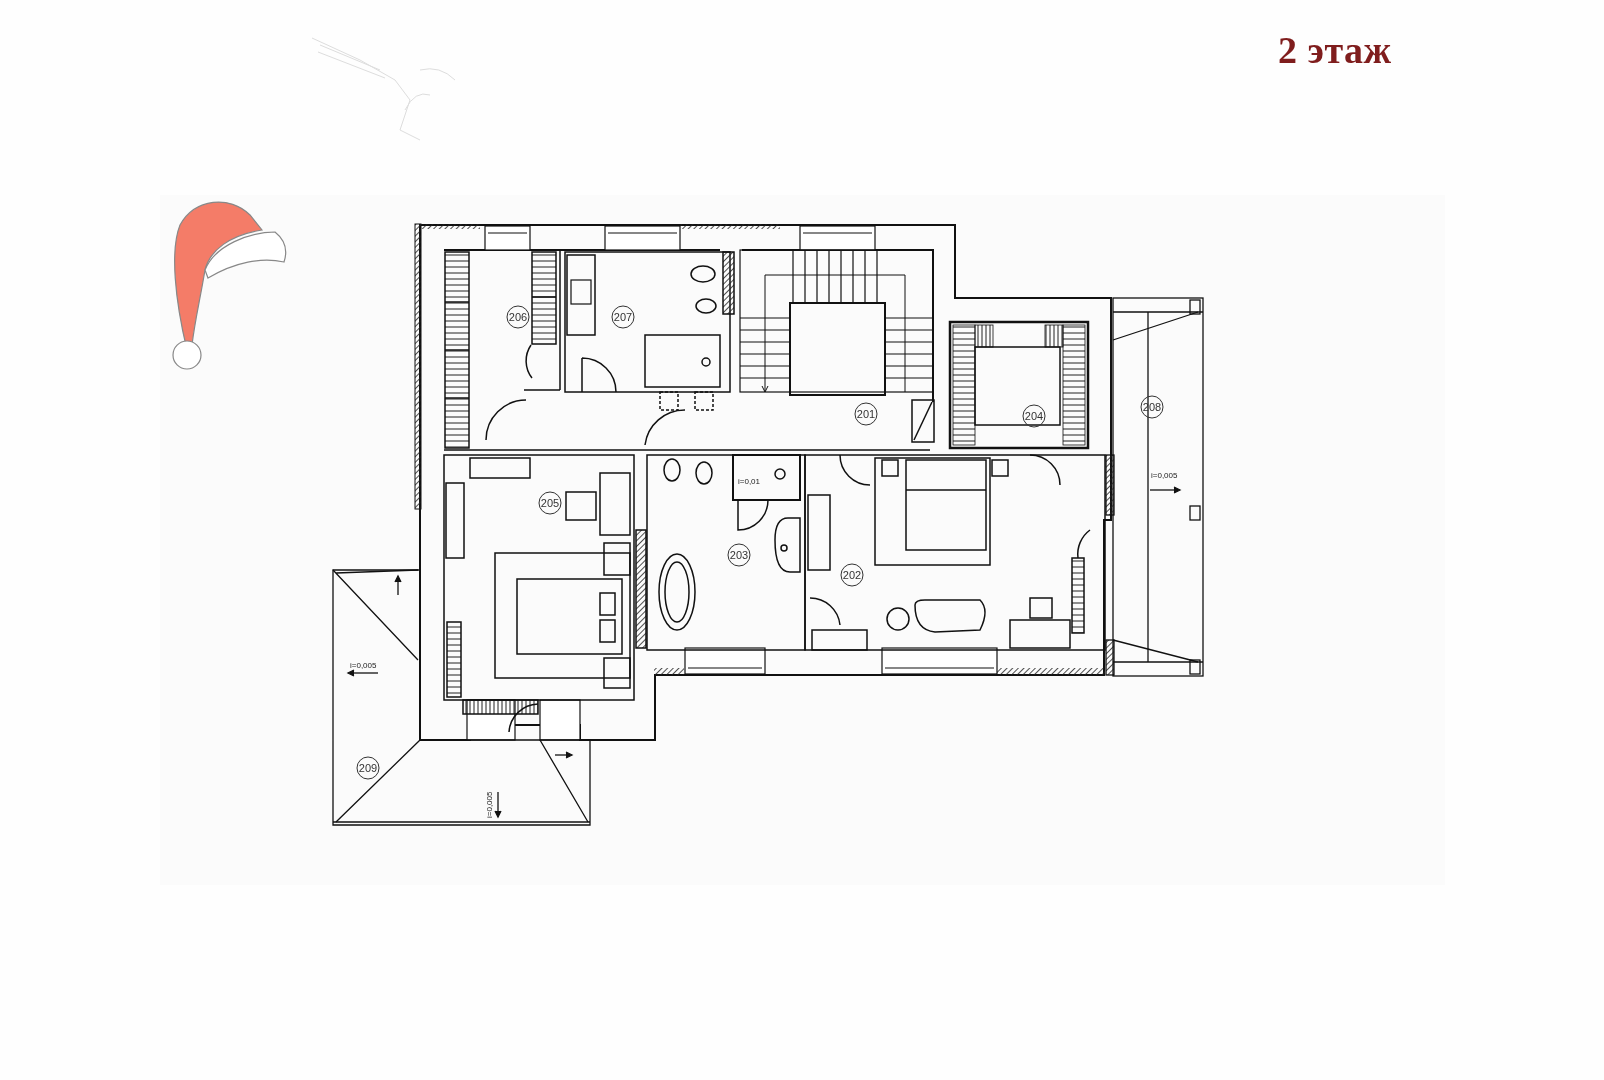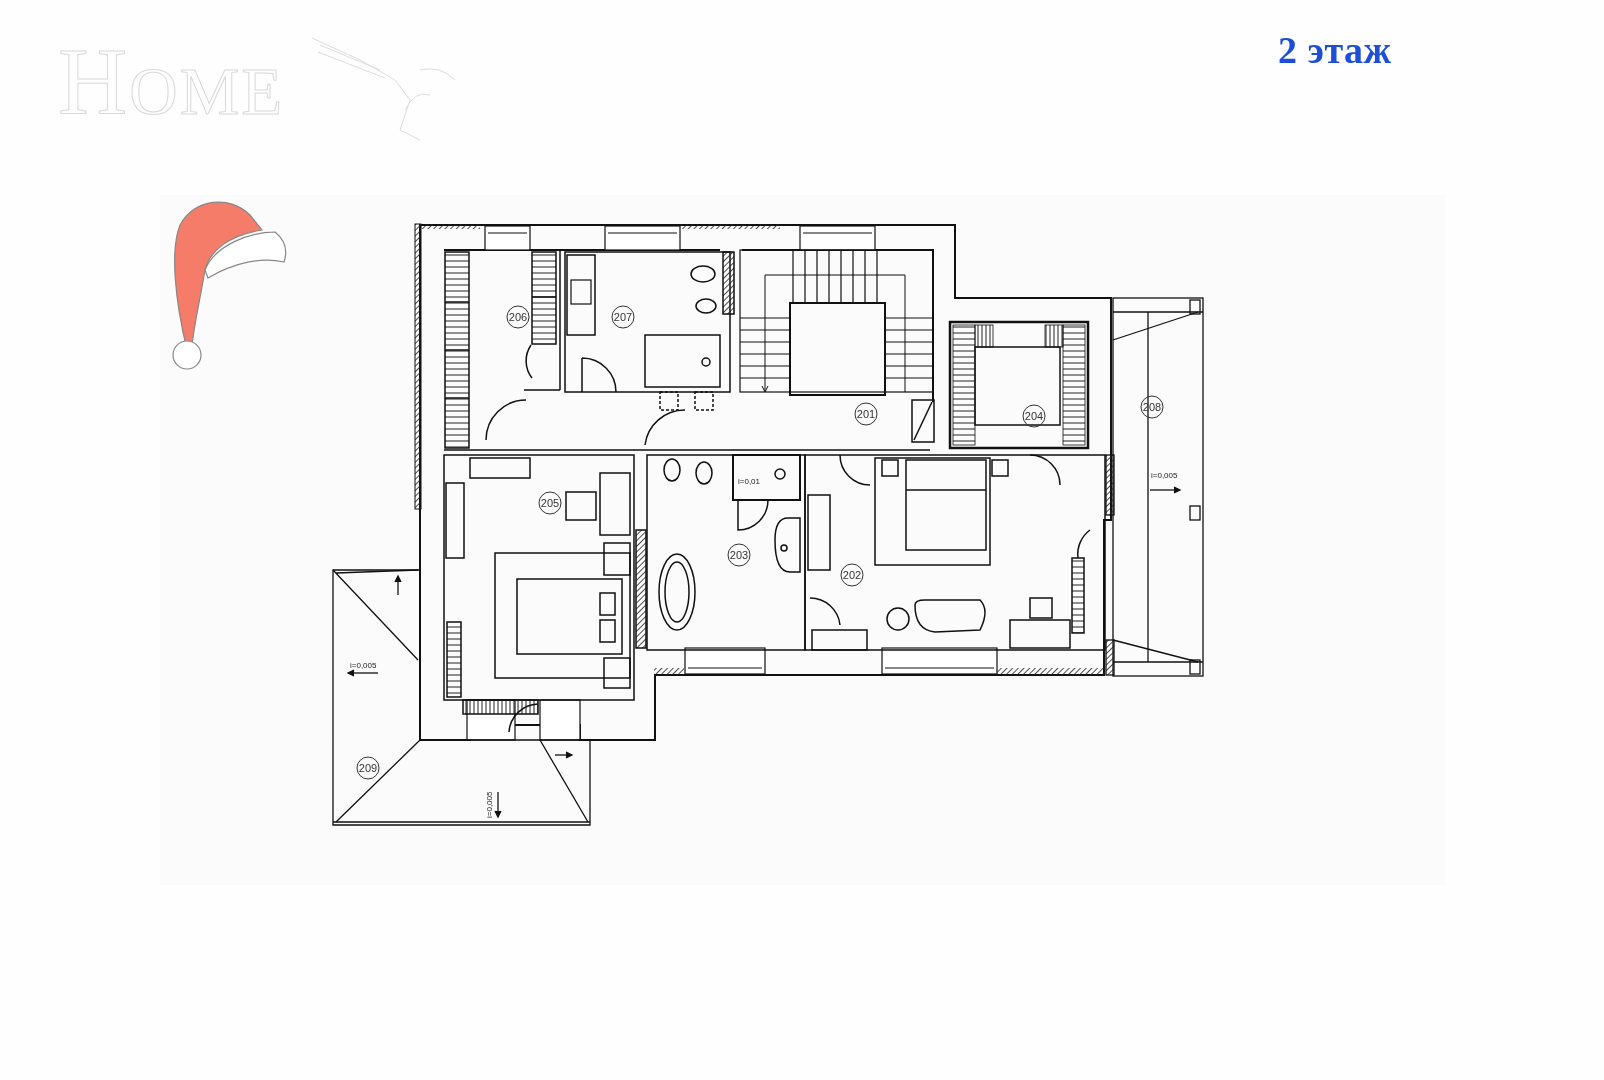--- a/index.html
+++ b/index.html
@@ -1,31 +1,30 @@
 <!DOCTYPE html>
 <html><head>
 <meta charset="utf-8">
 <style>
   html,body{margin:0;padding:0;background:#fefefe;}
   body{width:1604px;height:1080px;position:relative;overflow:hidden;font-family:"Liberation Sans",sans-serif;}
-  .title{position:absolute;left:1278px;top:28px;font-family:"Liberation Serif",serif;font-weight:bold;font-size:38px;color:#1d4ed8;letter-spacing:0.5px;}
+  .title{position:absolute;left:1278px;top:28px;font-family:"Liberation Serif",serif;font-weight:bold;font-size:38px;color:#7f1d1d;letter-spacing:0.5px;}
   .watermark{position:absolute;left:58px;top:40px;font-family:"Liberation Serif",serif;color:transparent;-webkit-text-stroke:1px #d9d9d9;font-size:96px;line-height:84px;letter-spacing:2px;font-variant:small-caps;}
   .watermark .l2{padding-left:55px;display:block;}
   .plan-bg{position:absolute;left:160px;top:195px;width:1285px;height:690px;background:#fbfbfb;}
   svg.plan{position:absolute;left:0;top:0;}
   .room-label{font-family:"Liberation Sans",sans-serif;font-size:11px;fill:#333;}
   .slope{font-family:"Liberation Sans",sans-serif;font-size:8px;fill:#222;}
 </style>
 </head>
 <body>
 
 <div class="plan-bg"></div>
 
 <div class="watermark">
-  <span>Home</span>
 </div>
 
 <div class="title">2 этаж</div>
 
 <svg class="plan" width="1604" height="1080" viewBox="0 0 1604 1080">
   <defs>
     <pattern id="hatch" width="4" height="4" patternUnits="userSpaceOnUse" patternTransform="rotate(45)">
       <line x1="0" y1="0" x2="0" y2="4" stroke="#222" stroke-width="1.6"></line>
     </pattern>
     <pattern id="shelf" width="3" height="6" patternUnits="userSpaceOnUse">

